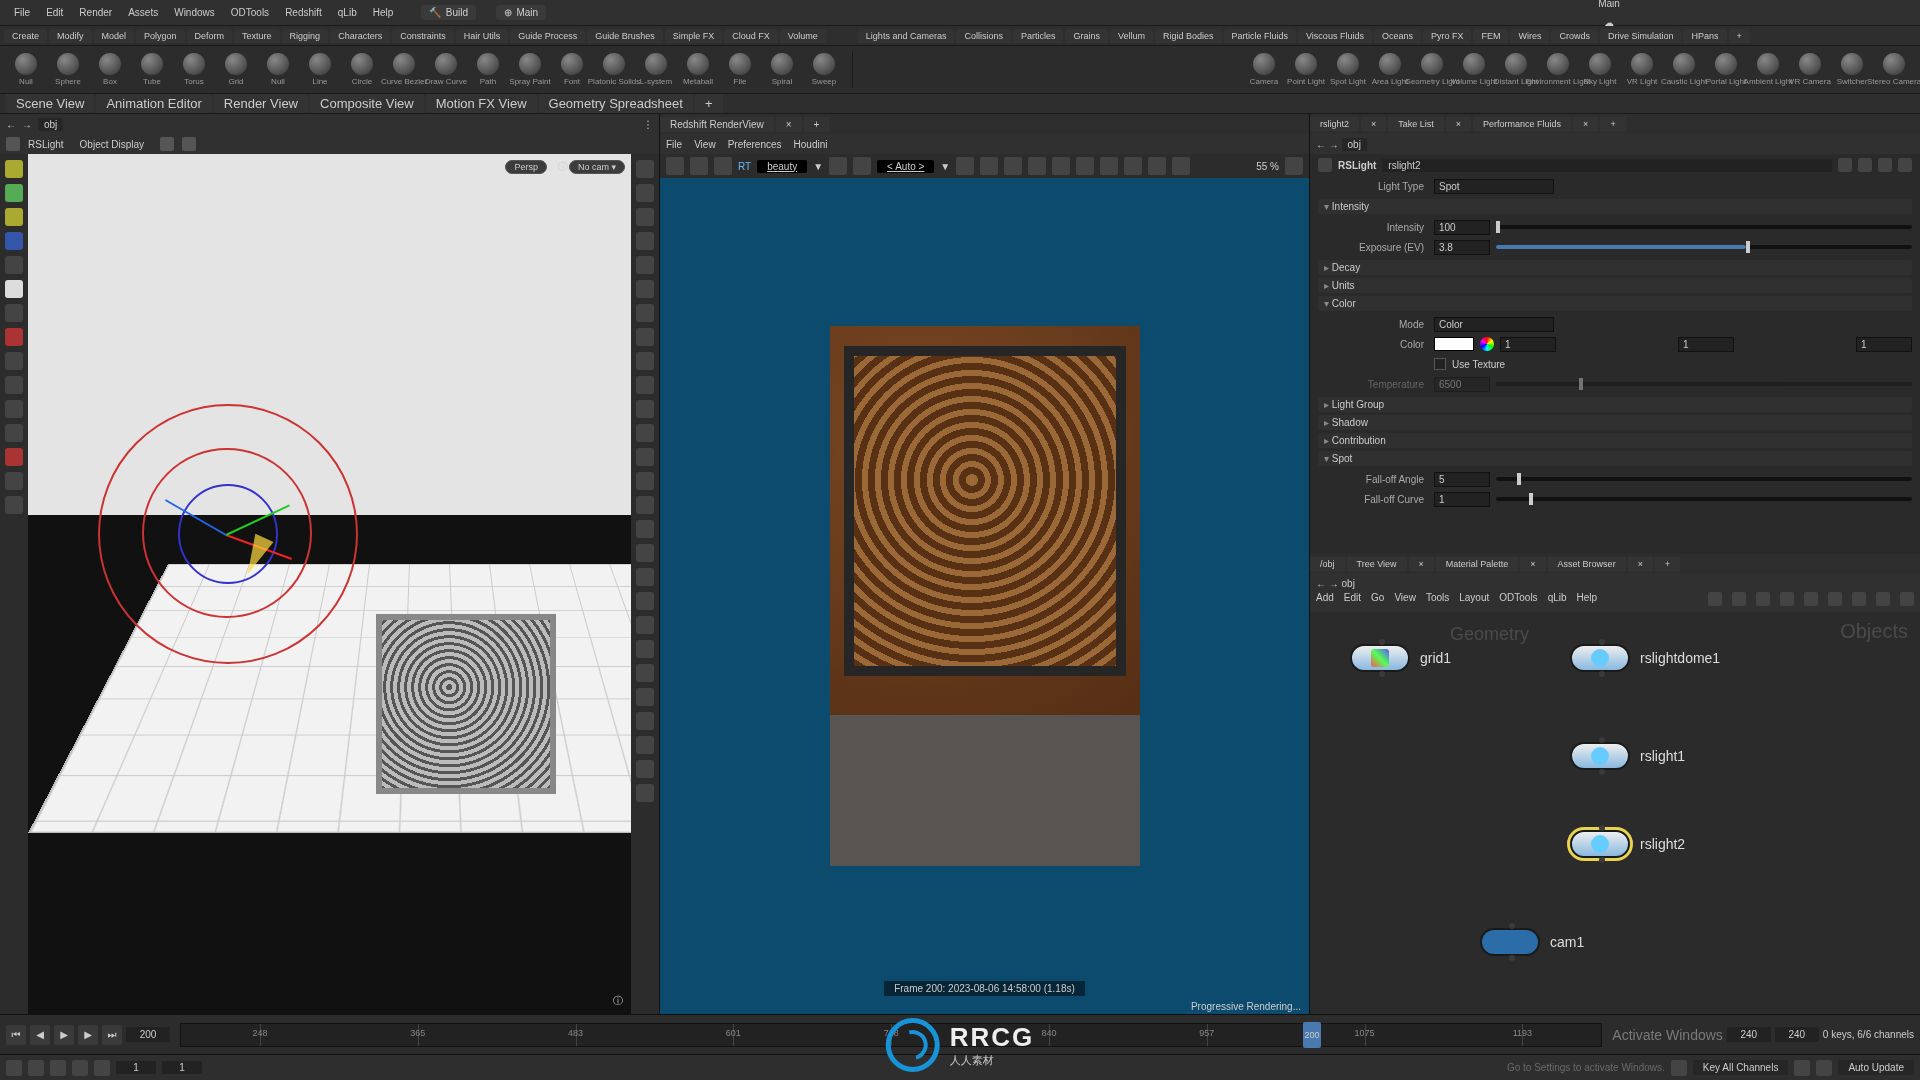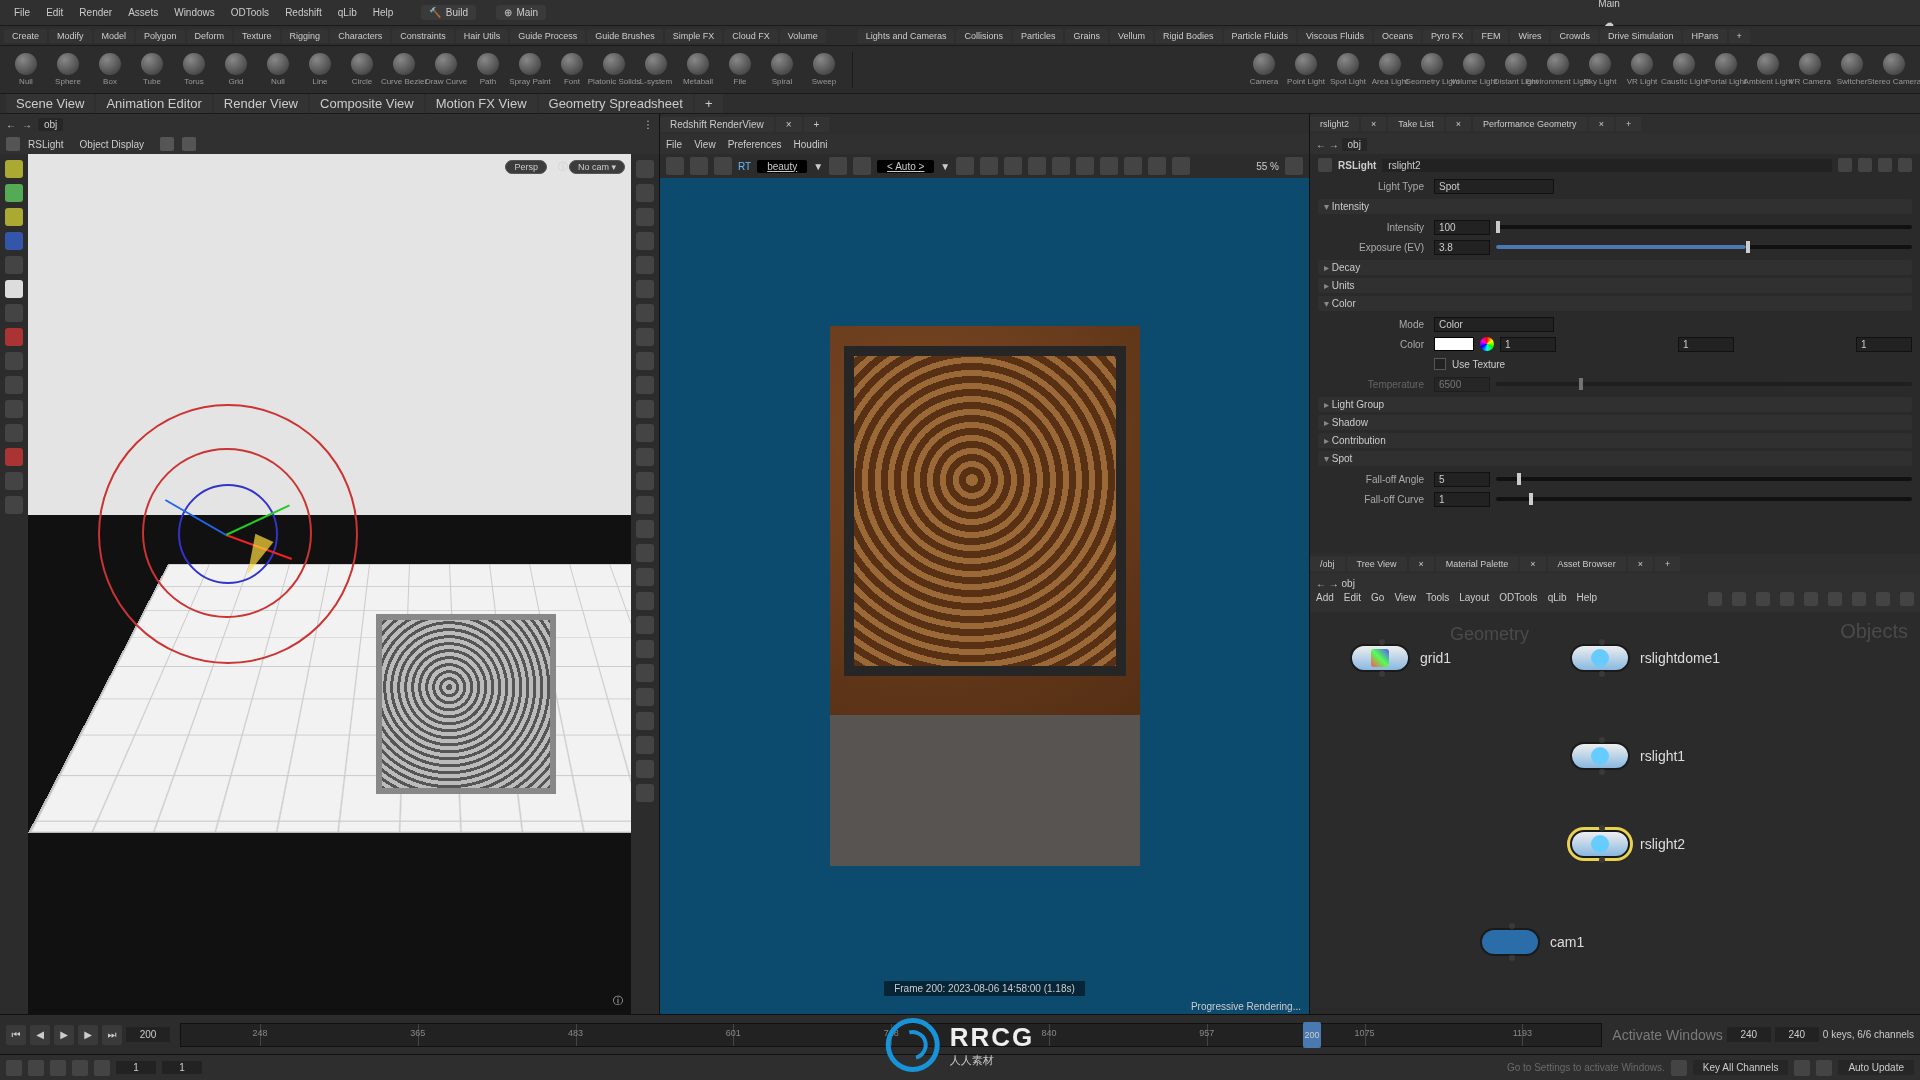--- a/index.html
+++ b/index.html
@@ -505,21 +505,21 @@
       <div class="prog">Progressive Rendering...</div>
     </div>
   </div>
 
   <div class="right">
     <div class="r-tabs">
       <span class="tab">rslight2</span>
       <span class="tab">×</span>
       <span class="tab">Take List</span>
       <span class="tab">×</span>
-      <span class="tab">Performance Geometry</span>
+      <span class="tab">Performance Fluids</span>
       <span class="tab">×</span>
       <span class="tab">+</span>
     </div>
     <div class="r-crumb">
       <span>← →&nbsp;</span>
       <span class="crumb">obj</span>
     </div>
 
     <div class="params">
       <div class="hdr">

